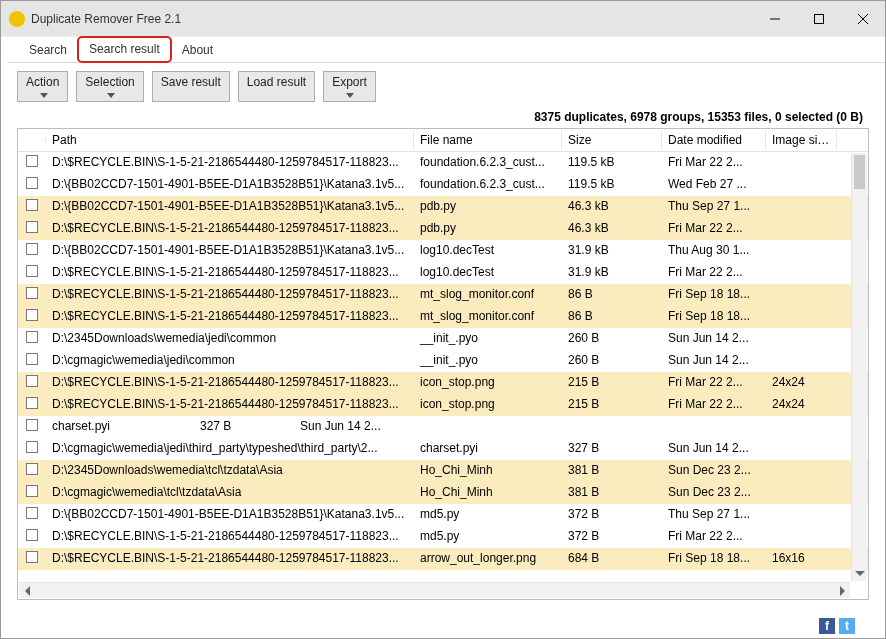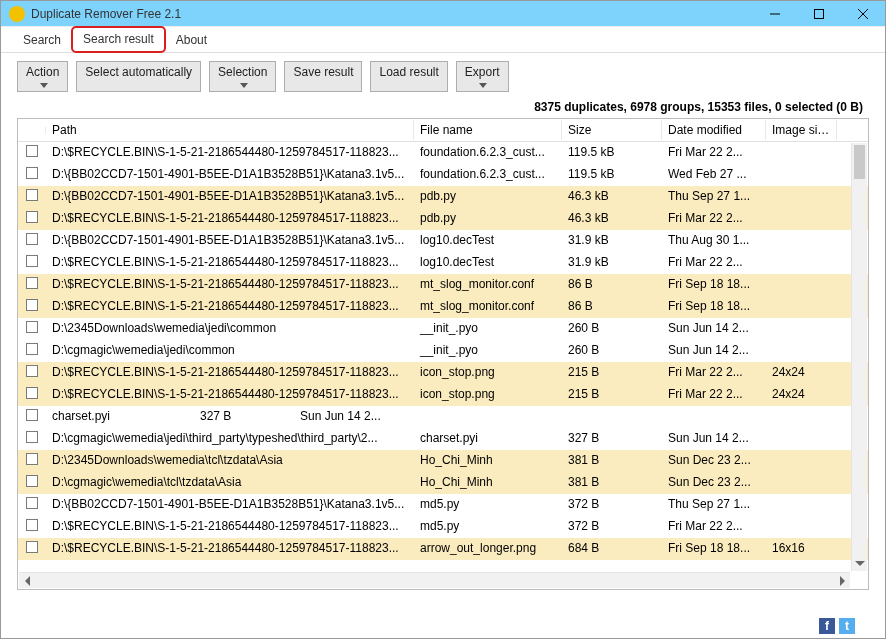--- a/index.html
+++ b/index.html
@@ -1,24 +1,24 @@
 <!DOCTYPE html>
 <html><head>
 <meta charset="utf-8">
 <style>
   * { box-sizing: border-box; font-family: "Segoe UI", Tahoma, sans-serif; font-size: 12px; }
   html,body { margin:0; padding:0; background:#fff; }
   .window { width:886px; height:639px; border:1px solid #999; position:relative; background:#fff; overflow:hidden; }
-  .titlebar { height:26px; display:flex; align-items:center; padding:0 0 0 8px; background:#7dd3fc; border-bottom:1px solid #eee;}
+  .titlebar { height:36px; display:flex; align-items:center; padding:0 0 0 8px; background:#e5e5e5; border-bottom:1px solid #eee;}
   .titlebar .appicon { width:16px; height:16px; background:#f2c200; border-radius:50%; margin-right:6px; flex:0 0 auto;}
   .titlebar .title { flex:1 1 auto; font-size:12px; color:#333;}
   .winbtns { display:flex; height:100%; }
   .winbtn { width:44px; display:flex; align-items:center; justify-content:center; color:#333; }
   .winbtn svg { display:block; }
-  .tabbar { height:26px; display:flex; align-items:flex-end; padding:0 12px; border-bottom:1px solid #ddd; position:relative;}
+  .tabbar { height:26px; display:flex; align-items:flex-end; padding:0 12px; border-bottom:1px solid #ddd; position:relative;margin-left:6px;}
   .tab { padding:4px 10px 5px 10px; font-size:12px; color:#333; position:relative;}
   .tab.active { border:1px solid #ccc; border-bottom:1px solid #fff; background:#fff; top:1px;}
   .tab.highlight { border:2px solid #d8201e; border-radius:5px; }
   .toolbar { padding:8px 16px; display:flex; gap:8px; }
   .btn { border:1px solid #adadad; background:#e8e8e8; padding:3px 8px; display:flex; align-items:center; gap:4px; font-size:12px; color:#222; cursor:pointer;flex-direction:column;}
   .btn .caret { width:0;height:0;border-left:4px solid transparent;border-right:4px solid transparent;border-top:5px solid #555; margin-left:2px;}
   .status { text-align:right; padding:0 22px 4px 0; font-size:12px; font-weight:bold; color:#000;}
   .grid-wrap { margin:0 16px 8px 16px; border:1px solid #bdbdbd; height:472px; position:relative; background:#fff;}
   .grid-head { display:flex; background:#fff; border-bottom:1px solid #e0e0e0; height:23px; align-items:center;}
   .col { padding:3px 6px; font-size:12px; color:#000; border-right:1px solid #e8e8e8; overflow:hidden; white-space:nowrap; text-overflow:ellipsis;}
@@ -83,23 +83,20 @@
     <div class="tab active highlight"><span>Search result</span></div>
     <div class="tab"><span>About</span></div>
   </div>
 
   <div class="toolbar">
     <div class="btn">
         <span>Action</span>
         <span class="caret"></span>
       </div>
     <div class="btn">
-        <span>Select automatically</span>
-      </div>
-    <div class="btn">
         <span>Selection</span>
         <span class="caret"></span>
       </div>
     <div class="btn">
         <span>Save result</span>
       </div>
     <div class="btn">
         <span>Load result</span>
       </div>
     <div class="btn">

